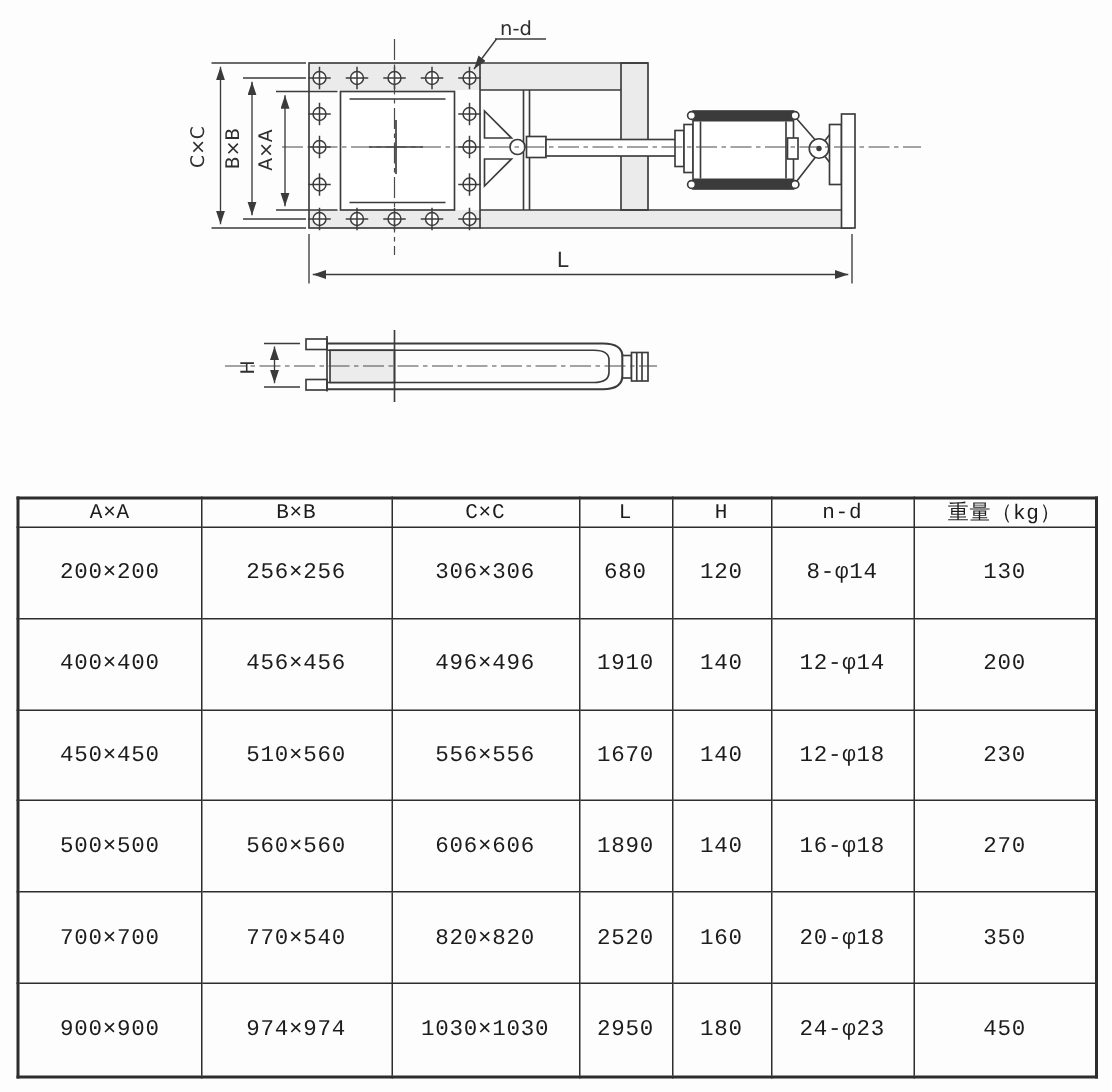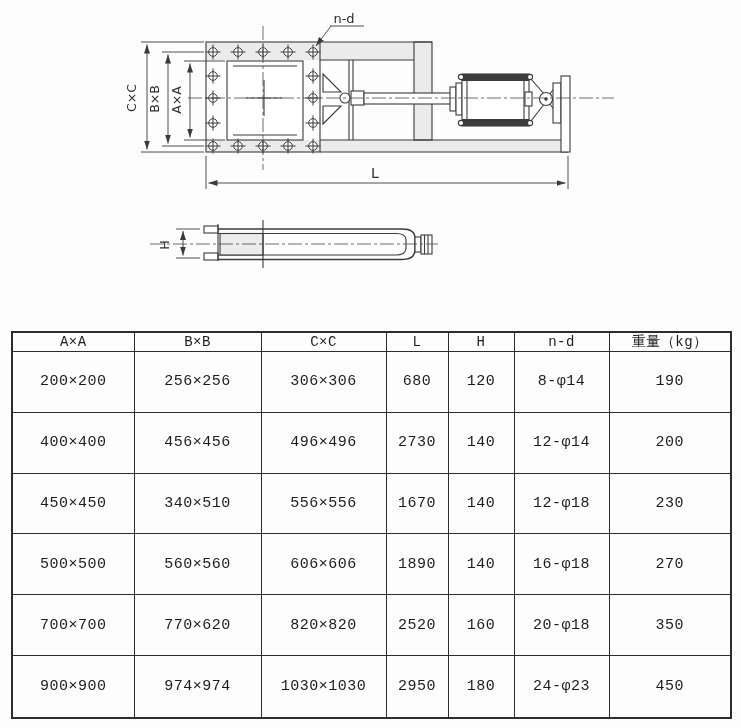--- a/index.html
+++ b/index.html
@@ -185,52 +185,52 @@
       </tr>
     </thead>
     <tbody>
         <tr>
           <td>200×200</td>
           <td>256×256</td>
           <td>306×306</td>
           <td>680</td>
           <td>120</td>
           <td>8-φ14</td>
-          <td>190</td>
+          <td>130</td>
         </tr>
         <tr>
           <td>400×400</td>
           <td>456×456</td>
           <td>496×496</td>
-          <td>2730</td>
+          <td>1910</td>
           <td>140</td>
           <td>12-φ14</td>
           <td>200</td>
         </tr>
         <tr>
           <td>450×450</td>
-          <td>340×510</td>
+          <td>510×560</td>
           <td>556×556</td>
           <td>1670</td>
           <td>140</td>
           <td>12-φ18</td>
           <td>230</td>
         </tr>
         <tr>
           <td>500×500</td>
           <td>560×560</td>
           <td>606×606</td>
           <td>1890</td>
           <td>140</td>
           <td>16-φ18</td>
           <td>270</td>
         </tr>
         <tr>
           <td>700×700</td>
-          <td>770×620</td>
+          <td>770×540</td>
           <td>820×820</td>
           <td>2520</td>
           <td>160</td>
           <td>20-φ18</td>
           <td>350</td>
         </tr>
         <tr>
           <td>900×900</td>
           <td>974×974</td>
           <td>1030×1030</td>

